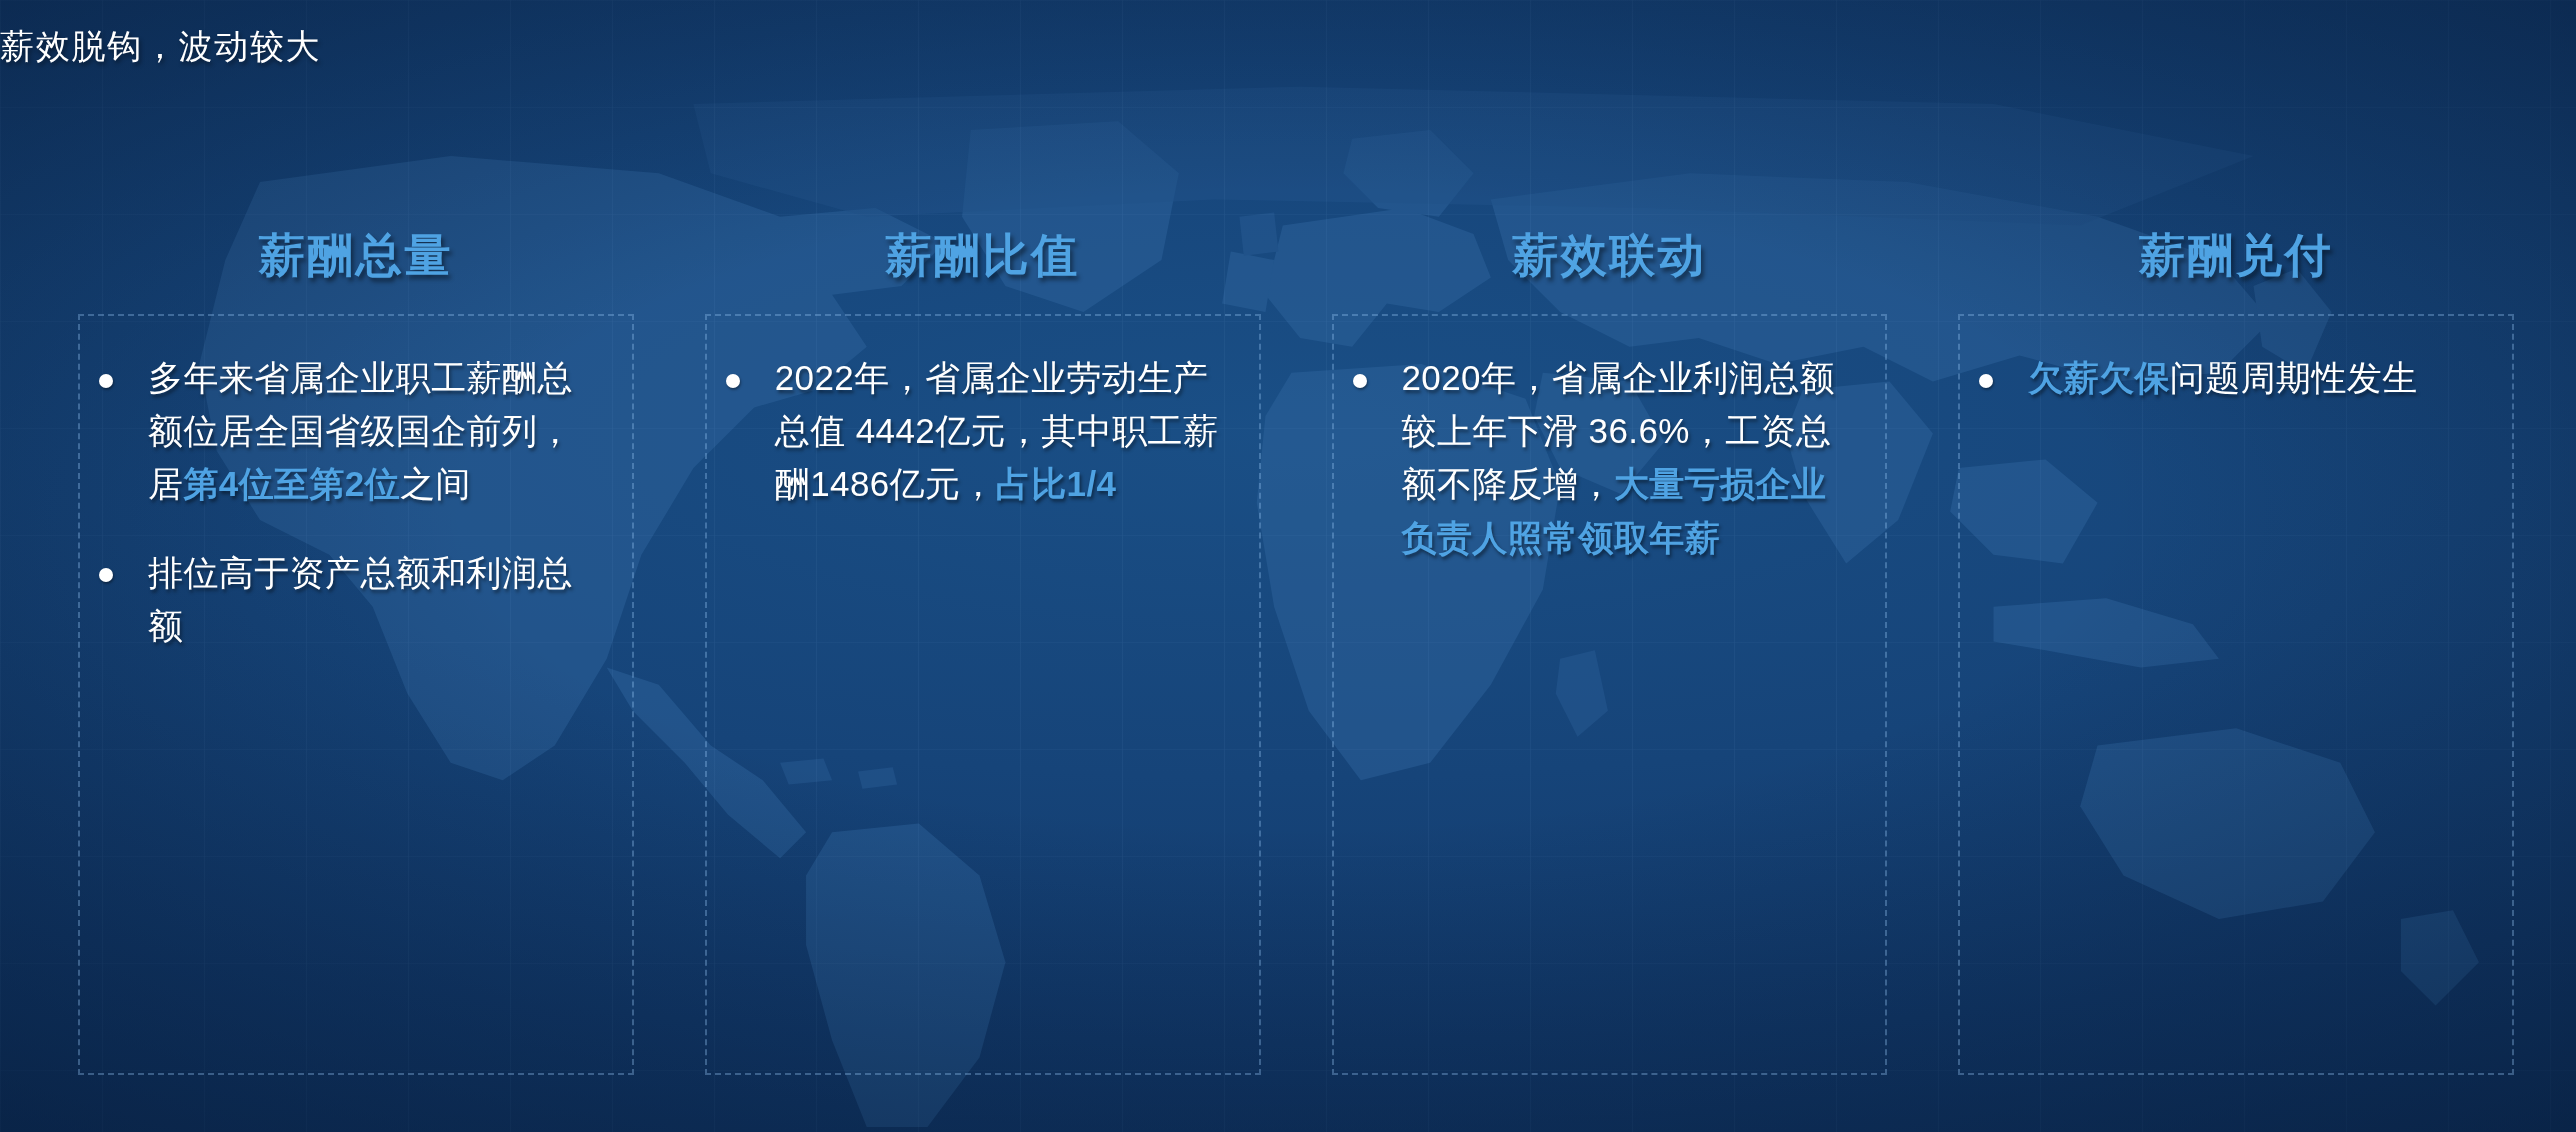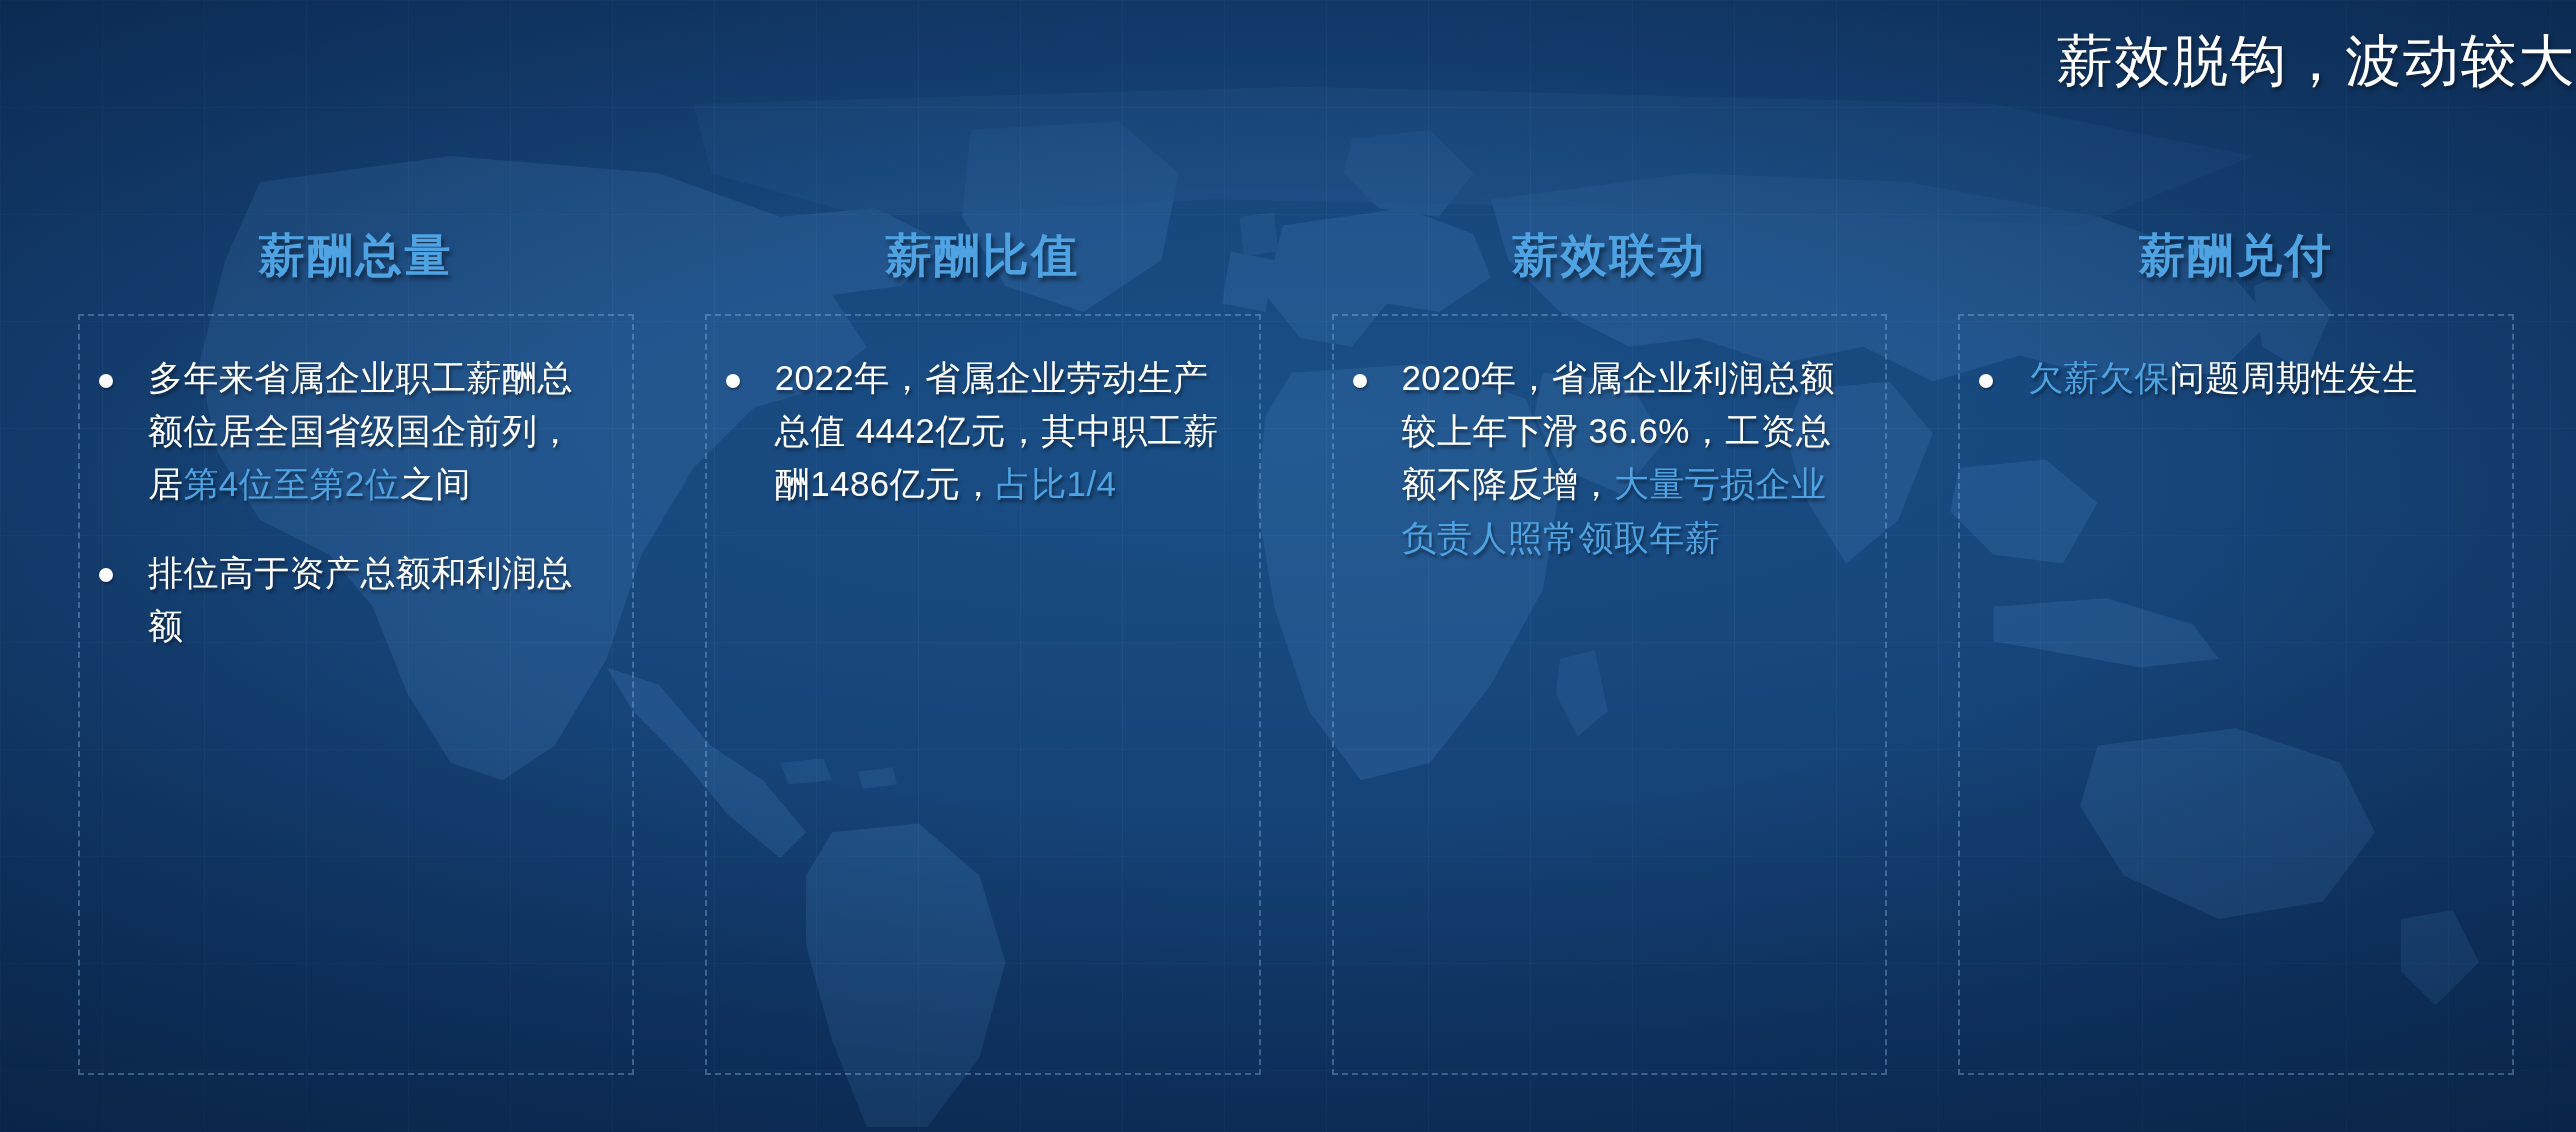--- a/index.html
+++ b/index.html
@@ -48,22 +48,22 @@
     pointer-events: none;
     background: radial-gradient(ellipse 80% 70% at 50% 45%, rgba(0,0,0,0) 40%, rgba(4,22,48,0.55) 100%);
   }
 
   
   .slide-title {
     position: absolute;
     top: 24px;
     left: 0;
     width: 100%;
-    text-align: right;
-    font-size: 56px;
+    text-align: left;
+    font-size: 34px;
     font-weight: 400;
     letter-spacing: 1.7px;
     color: #ffffff;
     text-shadow: 1.7px 2.6px 4.3px rgba(0,0,0,0.45);
     z-index: 6;
   }
 
   
   .columns {
     position: absolute;
@@ -121,21 +121,21 @@
   .bullet-text {
     flex: 1;
     font-size: 35px;
     line-height: 1.52;
     color: #ffffff;
     text-shadow: 1.7px 2.6px 3.5px rgba(0,0,0,0.45);
     letter-spacing: 0.4px;
   }
   .bullet-text .hl {
     color: #4fa3e3;
-    font-weight: 400;
+    font-weight: 700;
   }
 </style>
 </head>
 <body>
 
 <div id="slide">
 
   <div class="map-layer">
     <svg viewBox="0 0 2972 1307" preserveAspectRatio="none" aria-hidden="true">
       <g class="landmass">

